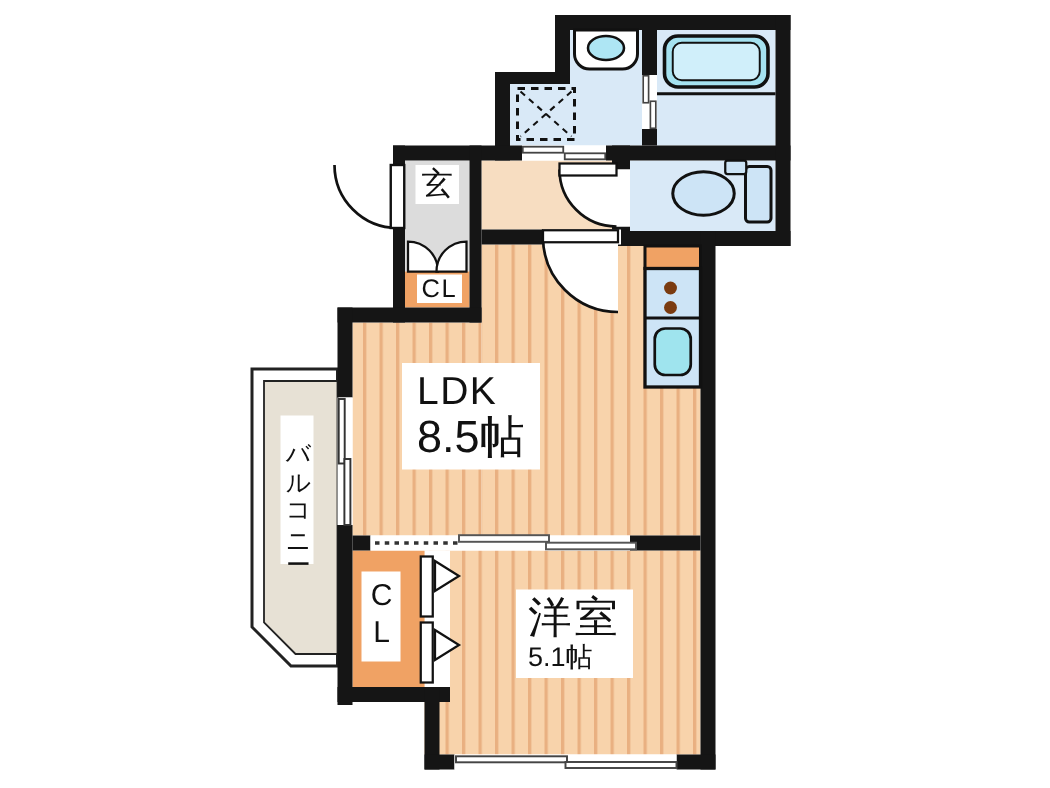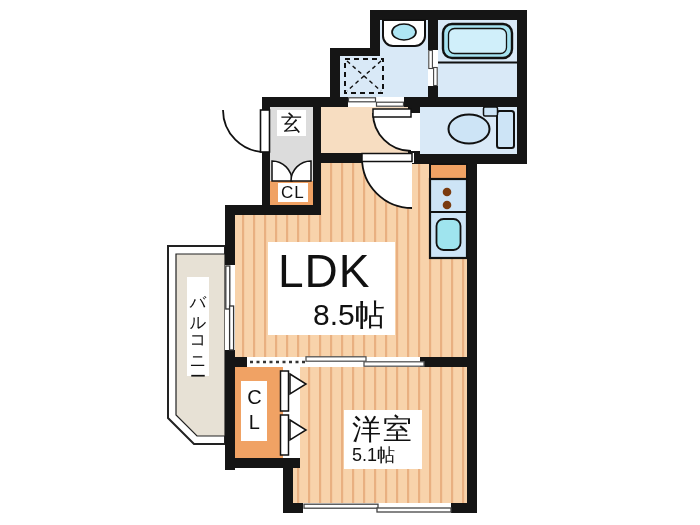--- a/index.html
+++ b/index.html
@@ -2,23 +2,23 @@
 <html><head>
 <meta charset="utf-8">
 <style>
   html,body{margin:0;padding:0;background:#ffffff;}
   #stage{position:relative;width:700px;height:525px;background:#ffffff;overflow:hidden;
          font-family:"Liberation Sans","DejaVu Sans",sans-serif;}
   #plan-svg{position:absolute;left:0;top:0;}
   .chip{position:absolute;background:#ffffff;color:#111;line-height:1.12;}
   .chip .l1,.chip .l2{display:block;}
   #ldk-chip{left:268px;top:242px;padding:4px 10px;}
-  #ldk-chip .l1{font-size:46px;letter-spacing:1px;}
-  #ldk-chip .l2{font-size:30px;margin-left:35px;}
-  #yo-chip{left:344px;top:393px;padding:3px 8px;margin-top:17px;}
+  #ldk-chip .l1{font-size:26px;letter-spacing:1px;}
+  #ldk-chip .l2{font-size:30px;}
+  #yo-chip{left:344px;top:393px;padding:3px 8px;}
   #yo-chip .l1{font-size:29px;letter-spacing:2px;}
   #yo-chip .l2{font-size:18px;}
   #gen-chip{left:277px;top:110px;padding:1px 4px;font-size:21px;}
   #clg-chip{left:278px;top:183px;padding:0 3px;font-size:17px;letter-spacing:1px;}
   #bal-chip{left:187px;top:277px;padding:7px 2px;font-size:16.5px;letter-spacing:2px;
             writing-mode:vertical-rl;}
   #clw-chip{left:241px;top:381px;padding:5px 2px;font-size:20px;letter-spacing:3px;
             writing-mode:vertical-rl;text-orientation:upright;}
 </style>
 </head>

